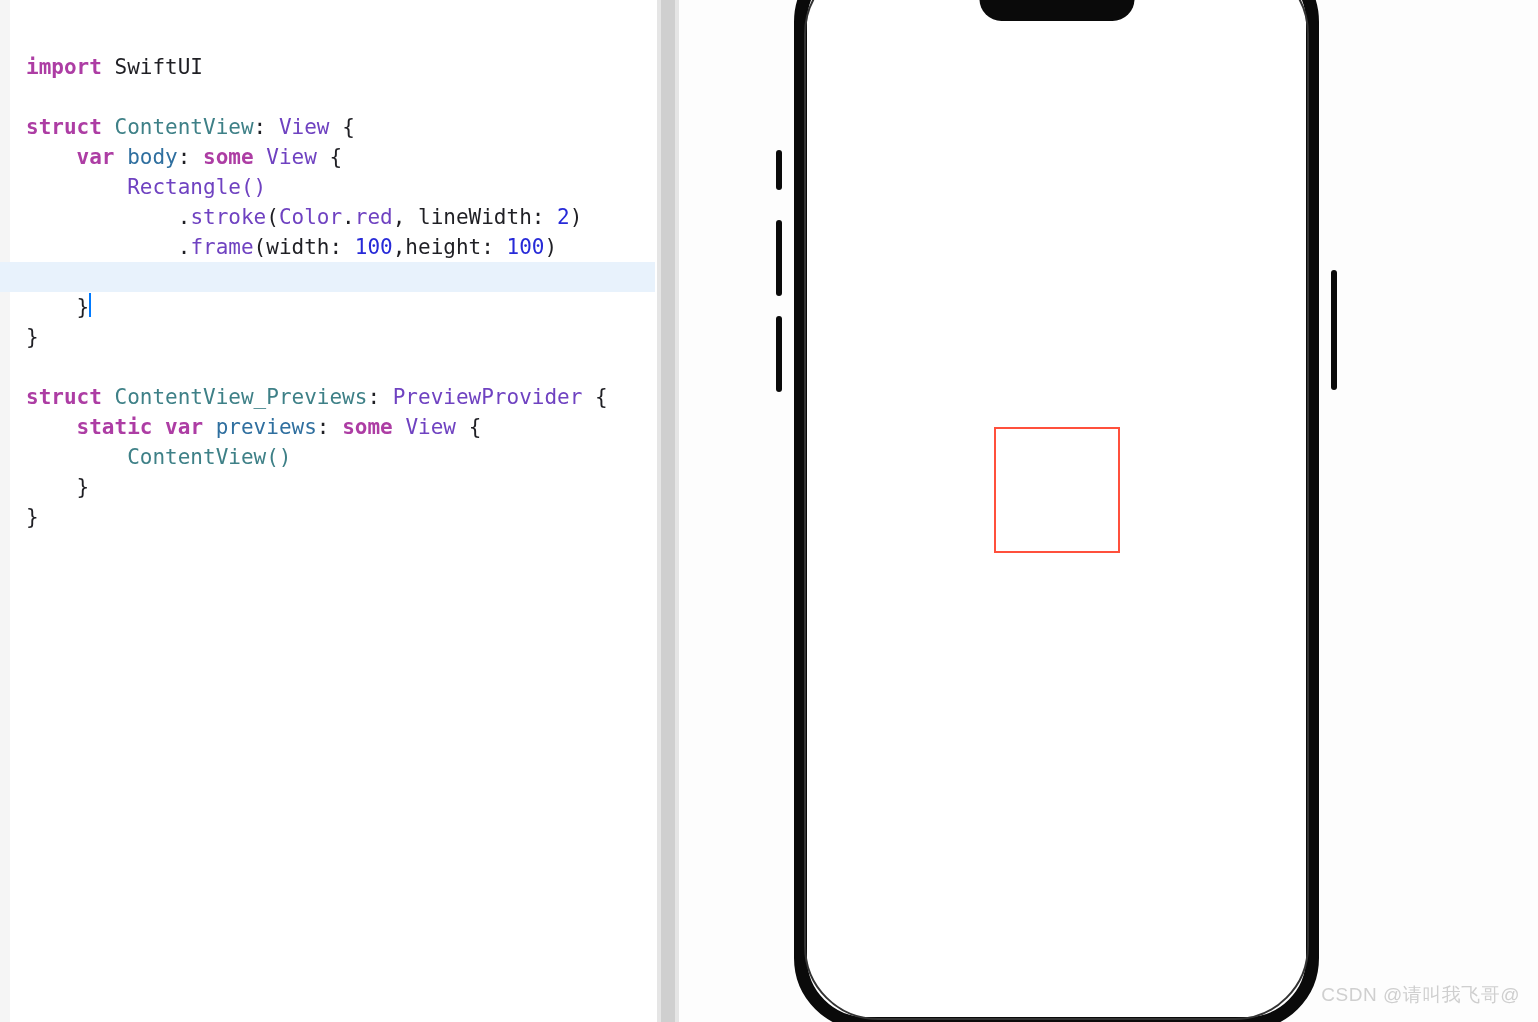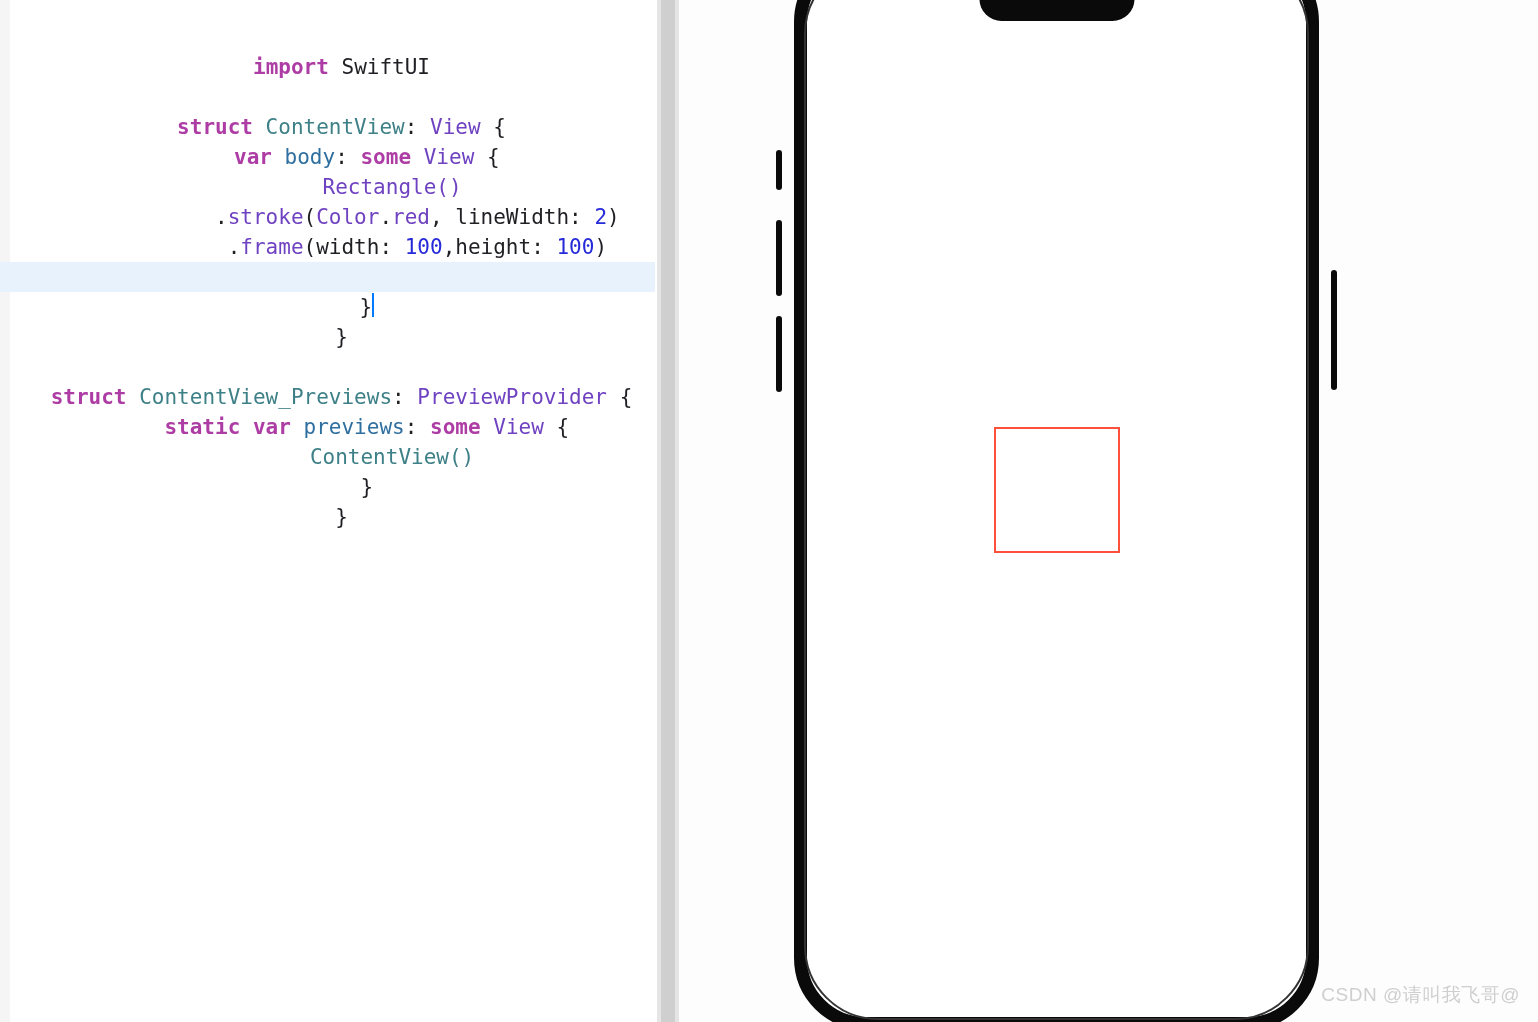--- a/index.html
+++ b/index.html
@@ -45,21 +45,20 @@
       position: absolute;
       left: 0;
       width: 655px;
       height: 30px;
       background: #e8f2fc;
       z-index: 0;
     }
     .code-content {
       position: relative;
       z-index: 1;
-      text-align: center;
     }
     .cursor {
       display: inline-block;
       width: 2px;
       height: 24px;
       background: #007aff;
       vertical-align: text-bottom;
       margin-bottom: 2px;
     }
     .divider {

